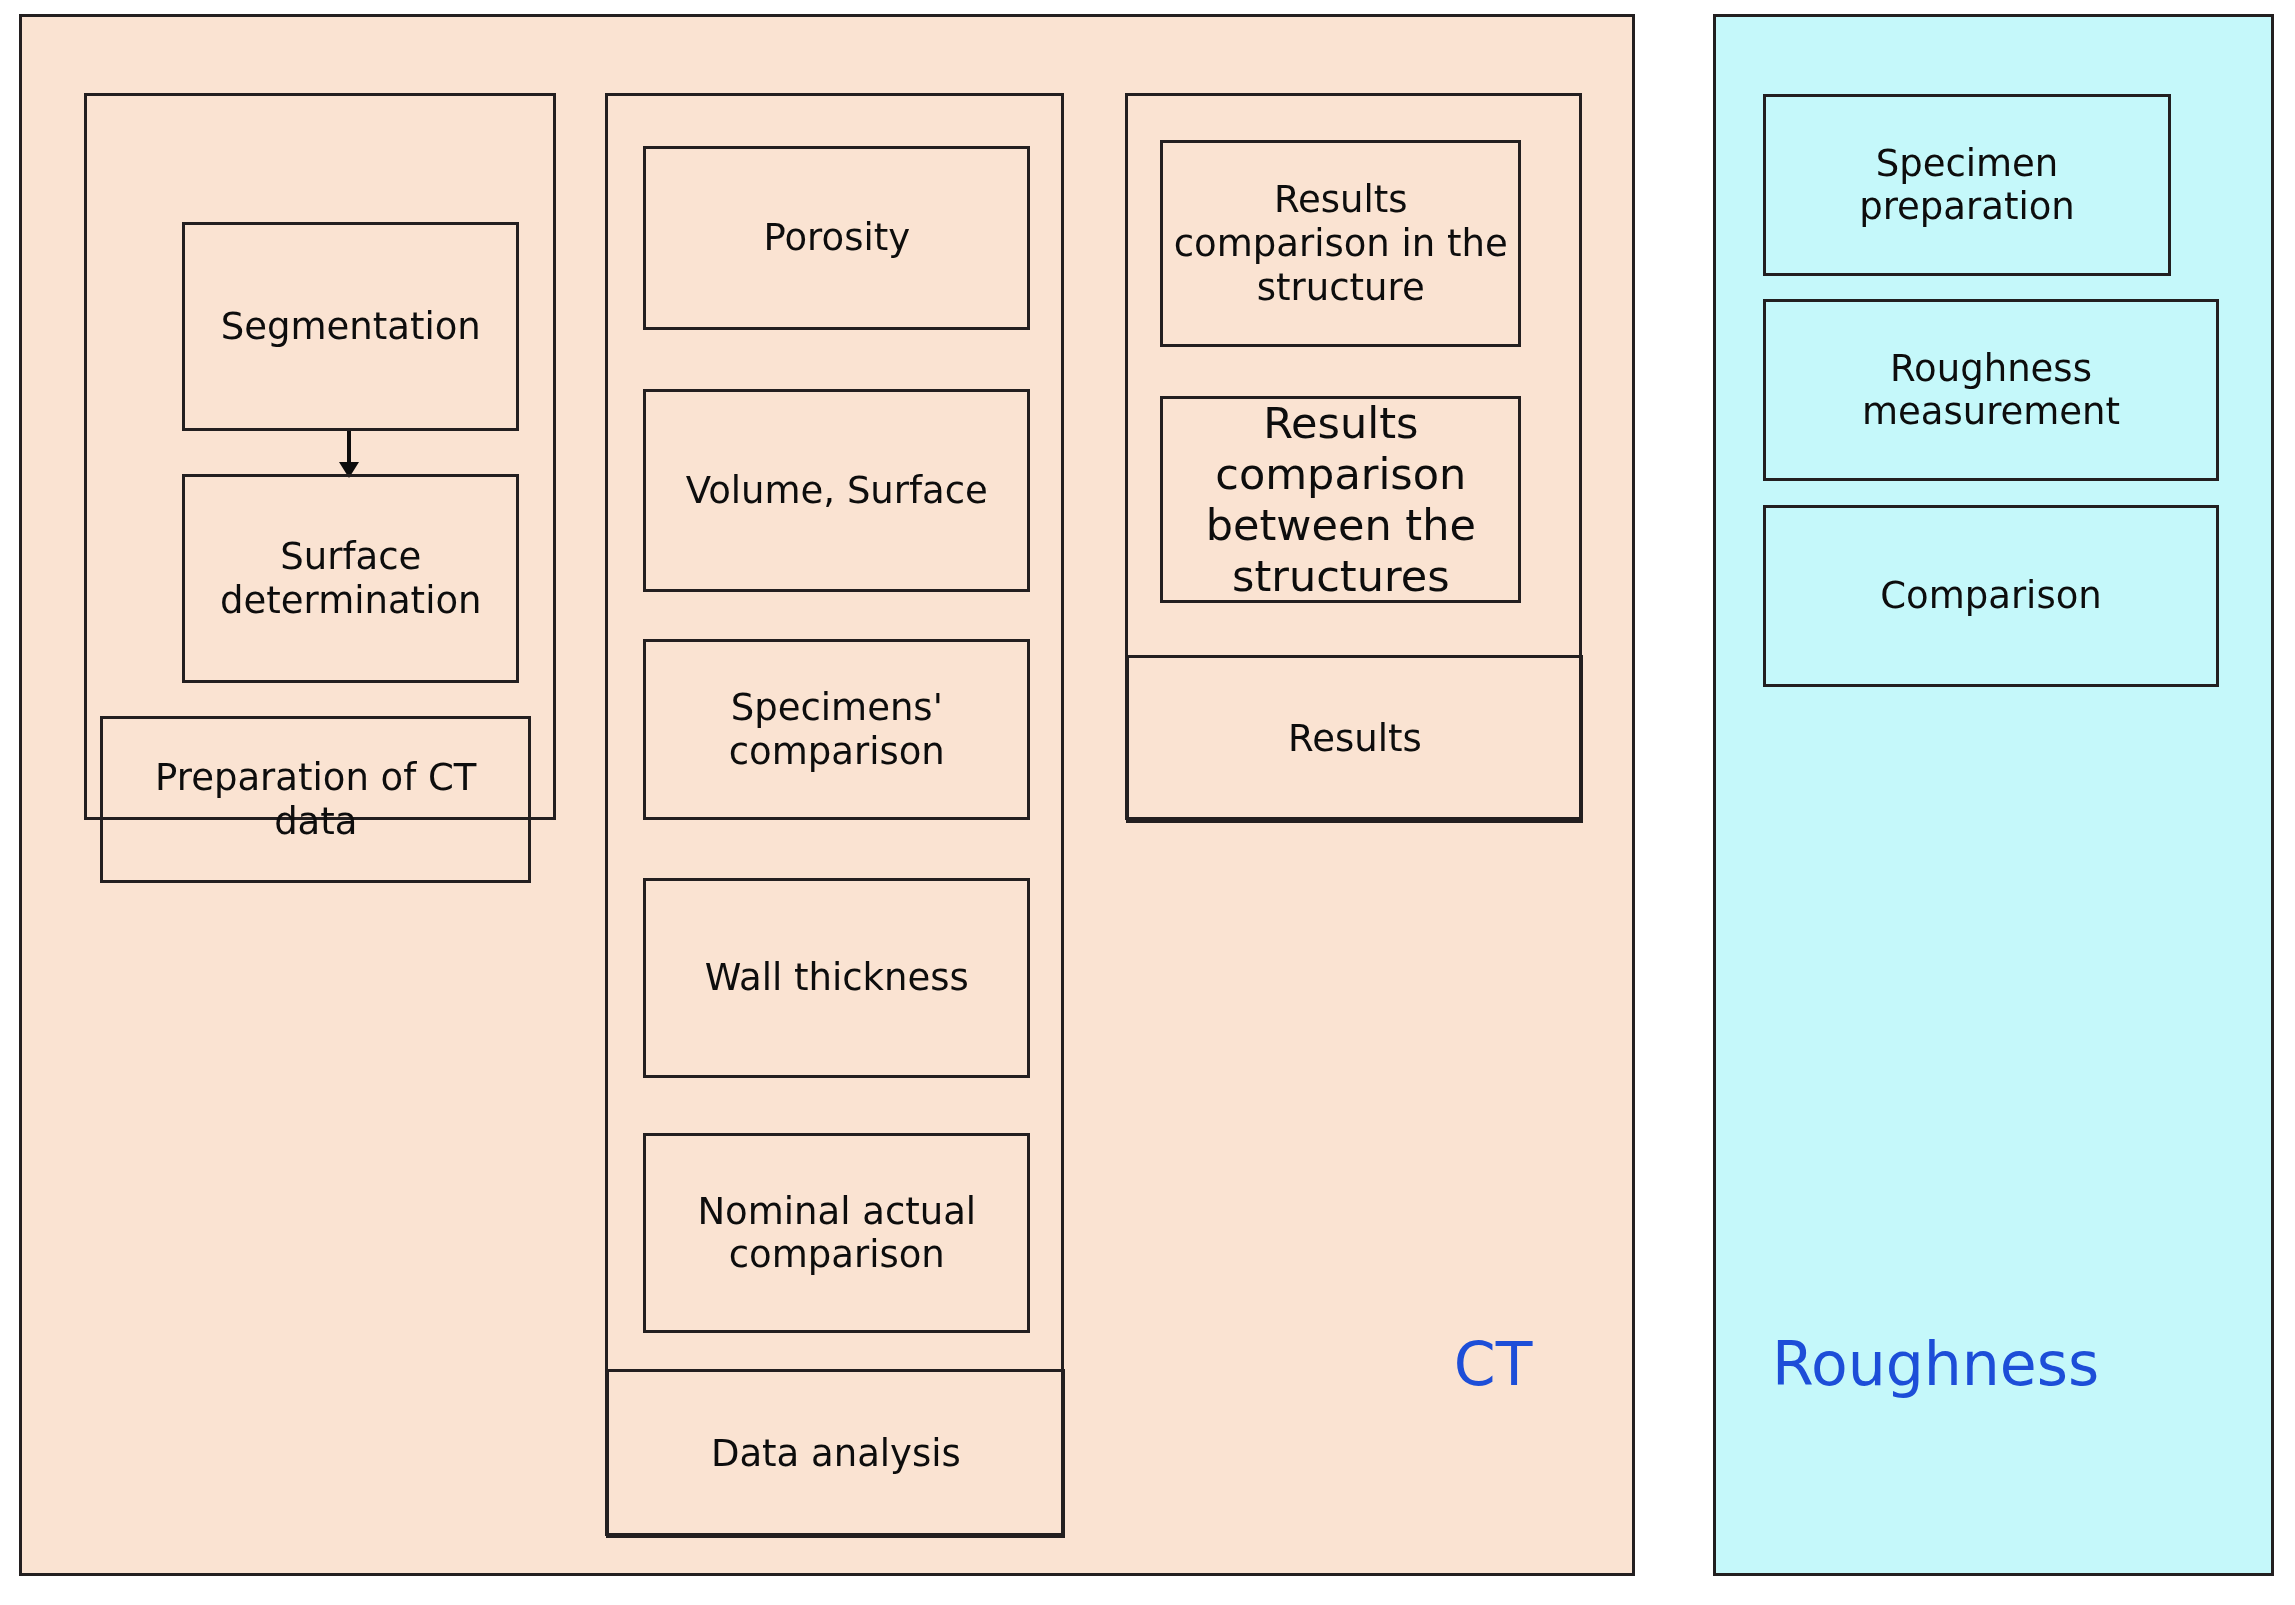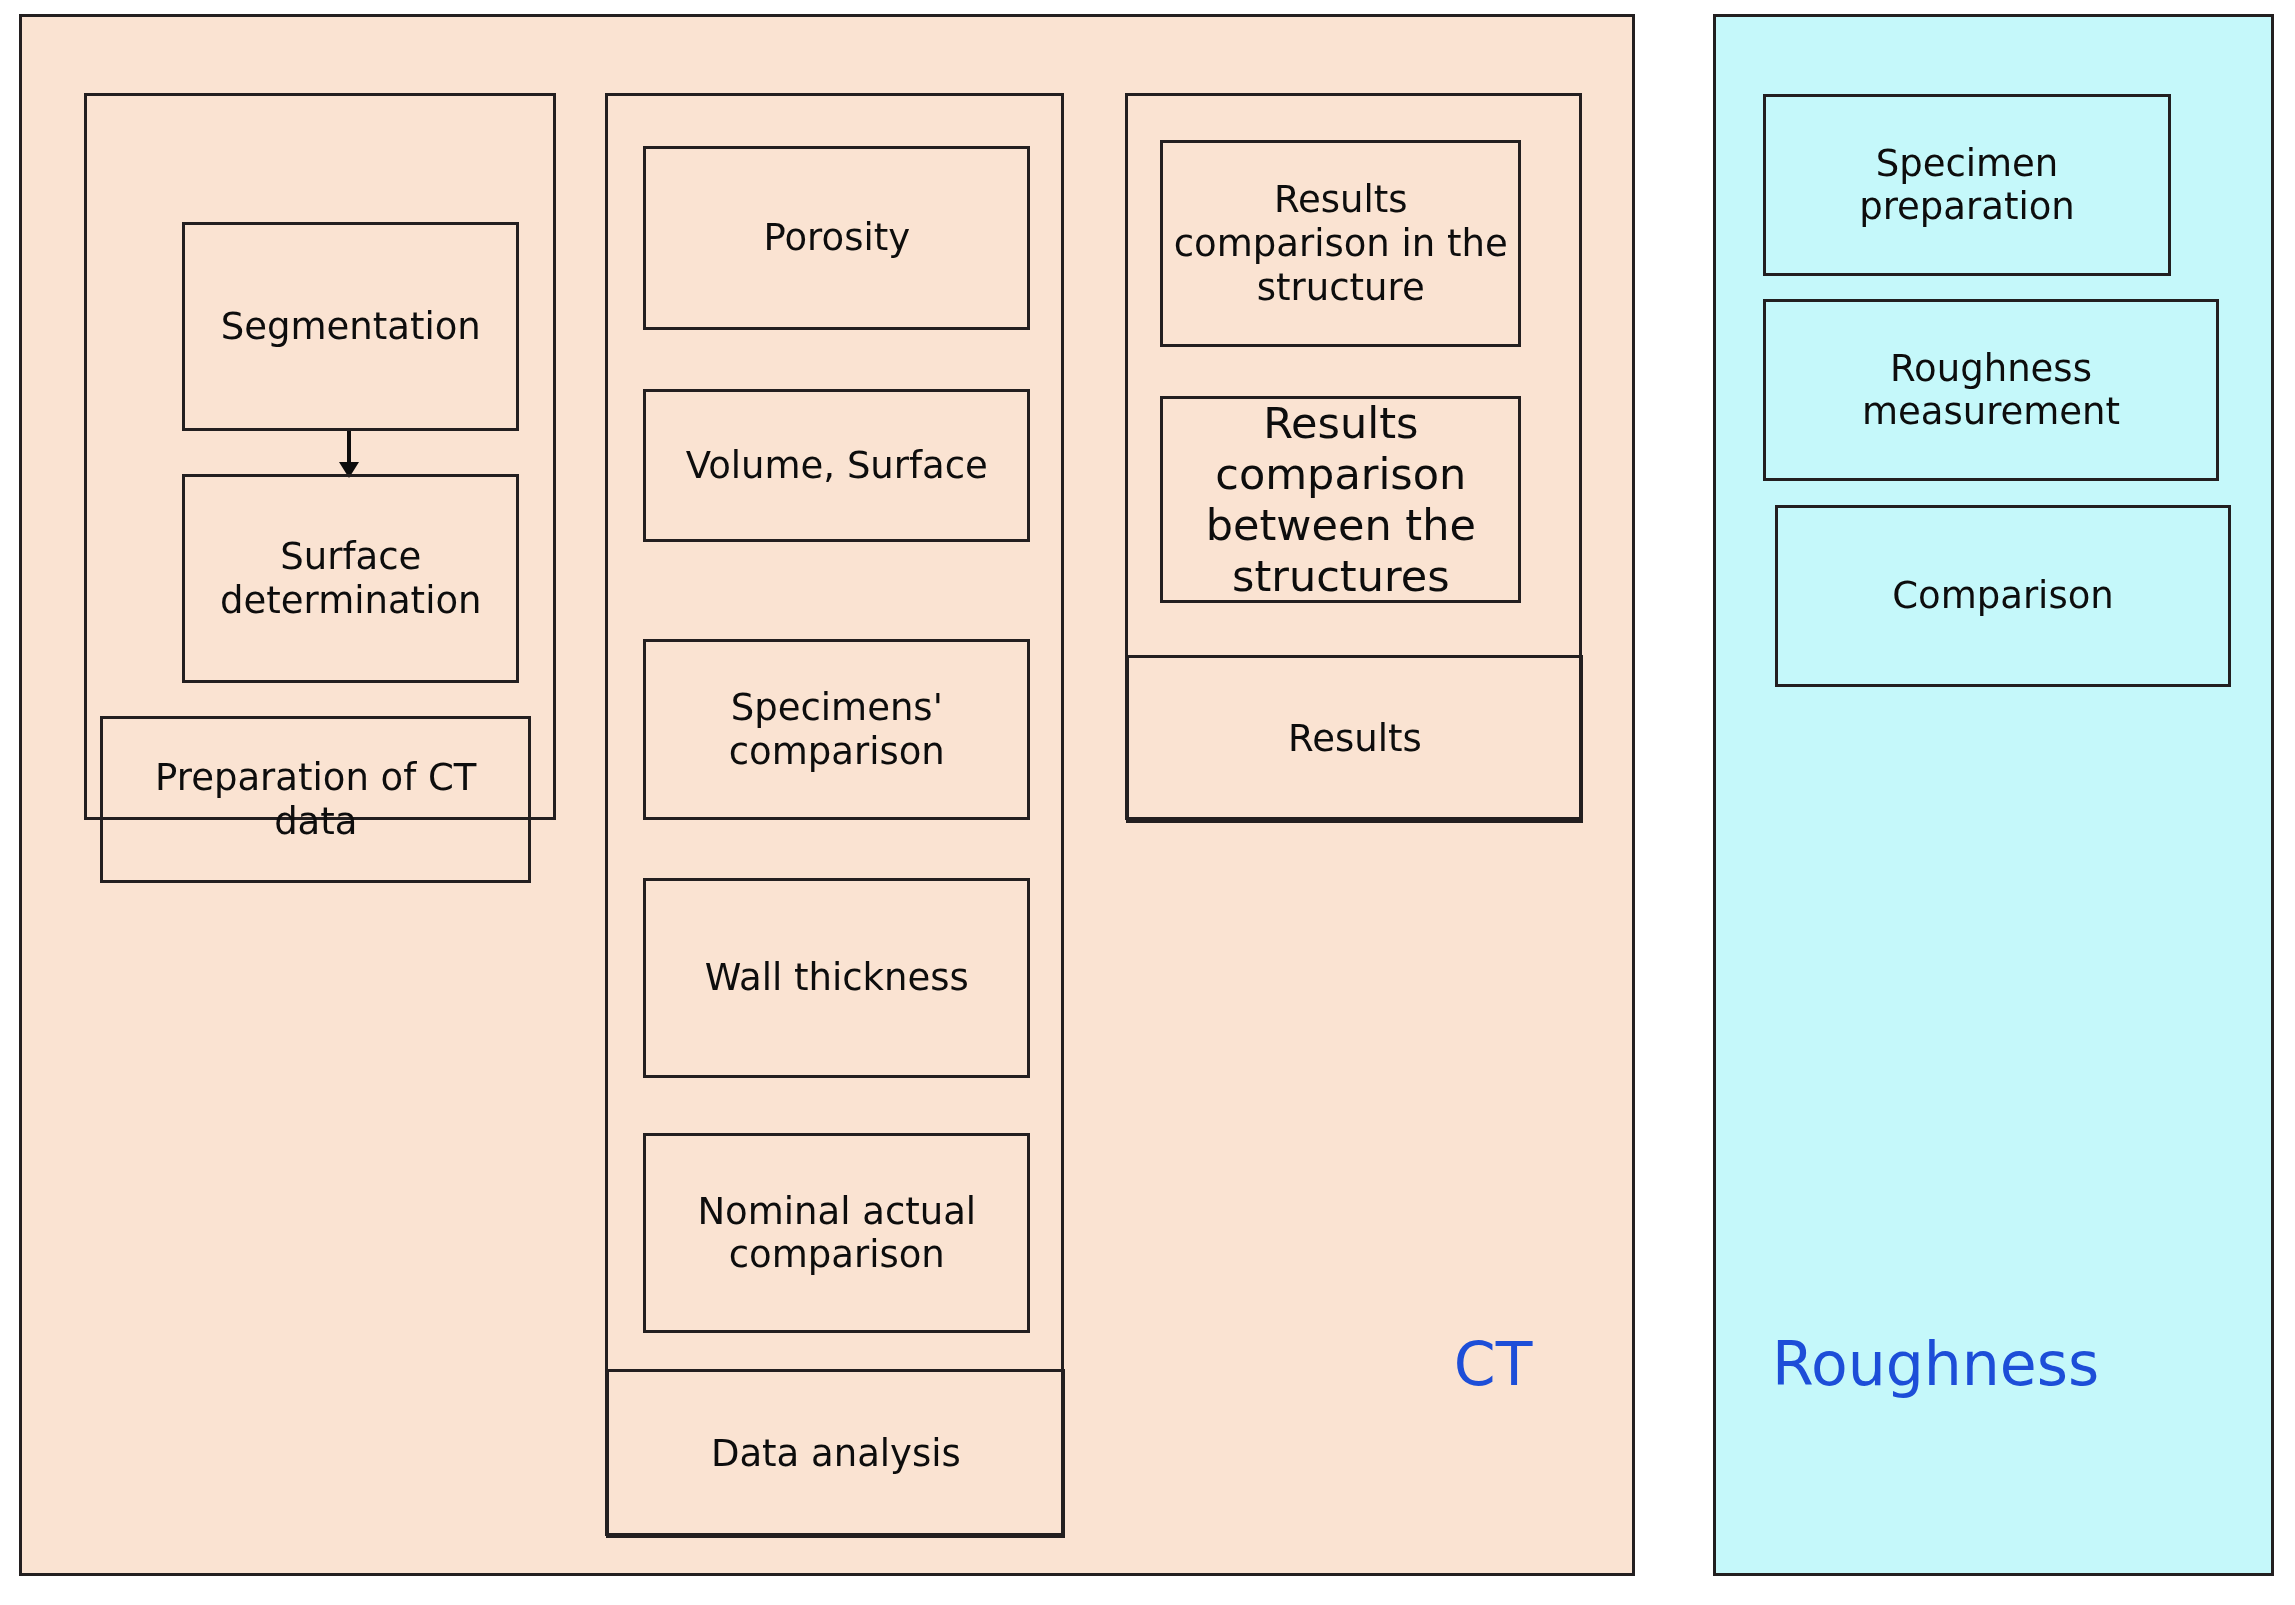--- a/index.html
+++ b/index.html
@@ -23,36 +23,36 @@
   #box-segmentation{left:95px;top:126px;width:337px;height:209px;font-size:37px;}
   #box-surface-determination{left:95px;top:378px;width:337px;height:209px;font-size:37px;}
   #box-preparation-ct-data{left:13px;top:620px;width:431px;height:167px;font-size:37px;border-top-width:3.1px;}
   #arrow-seg-to-surf{position:absolute;left:260px;top:335px;width:3.7px;height:44px;background:#0d0d0d;}
   #arrow-seg-to-surf:after{content:"";position:absolute;left:-8.7px;top:31px;
       border-left:10.6px solid transparent;border-right:10.6px solid transparent;border-top:16px solid #0d0d0d;}
 
   
   #ct-col2{left:583px;top:76px;width:459px;height:1443px;}
   #box-porosity{left:35px;top:50px;width:387px;height:184px;font-size:37px;}
-  #box-volume-surface{left:35px;top:293px;width:387px;height:153px;font-size:37px;}
+  #box-volume-surface{left:35px;top:293px;width:387px;height:203px;font-size:37px;}
   #box-specimens-dimensions{left:35px;top:543px;width:387px;height:181px;font-size:37px;}
   #box-wall-thickness{left:35px;top:782px;width:387px;height:200px;font-size:37px;}
   #box-nominal-actual-comparison{left:35px;top:1037px;width:387px;height:200px;font-size:37px;}
   #box-data-analysis{left:-1.9px;top:1273px;width:459px;height:169px;font-size:37px;}
 
   
   #ct-col3{left:1103px;top:76px;width:457px;height:727px;}
   #box-results-comparison-structure{left:32px;top:44px;width:361px;height:207px;font-size:37px;}
   #box-results-comparison-between{left:32px;top:300px;width:361px;height:207px;font-size:43px;}
   #box-results{left:-1.9px;top:559px;width:457px;height:168px;font-size:37px;}
 
   
   #box-specimen-preparation{left:47px;top:77px;width:408px;height:182px;font-size:37px;text-align:center;}
   #box-roughness-measurement{left:47px;top:282px;width:456px;height:182px;font-size:37px;}
-  #box-comparison{left:47px;top:488px;width:456px;height:182px;font-size:37px;margin-left:12px;}
+  #box-comparison{left:47px;top:488px;width:456px;height:182px;font-size:37px;}
 
   .panel-label{position:absolute;color:#1d4ed8;line-height:1;white-space:nowrap;}
   #label-ct{right:100px;bottom:179px;font-size:60px;}
   #label-roughness{left:56px;bottom:179px;font-size:60px;}
 </style>
 </head>
 <body>
 
 <div class="panel" id="ct-panel">
 

